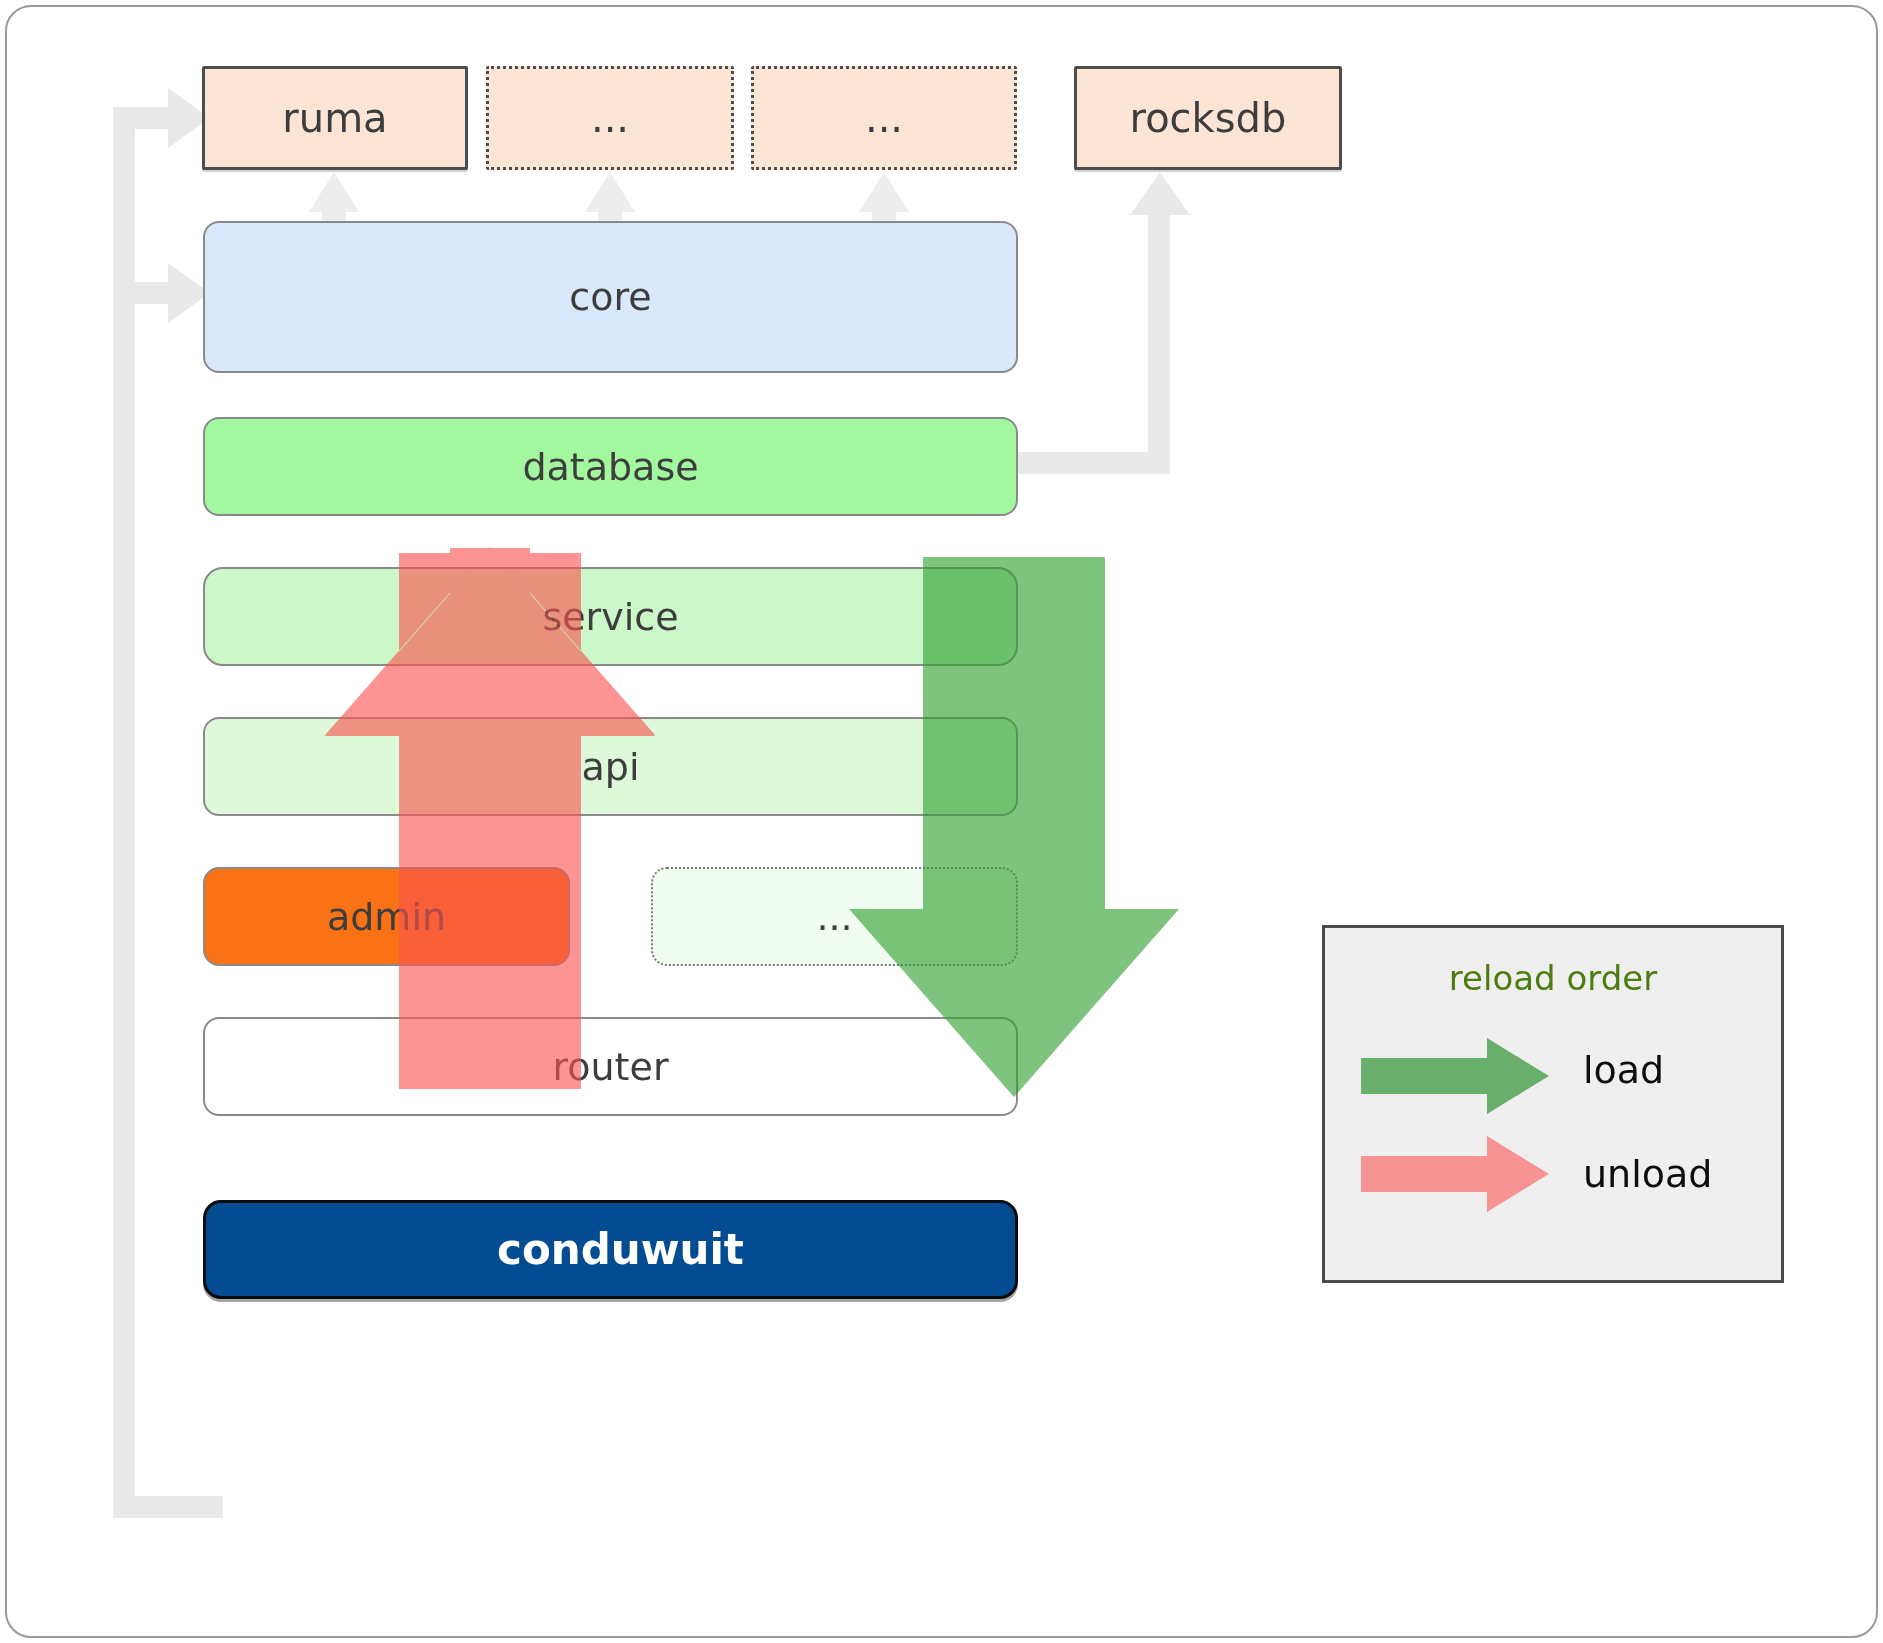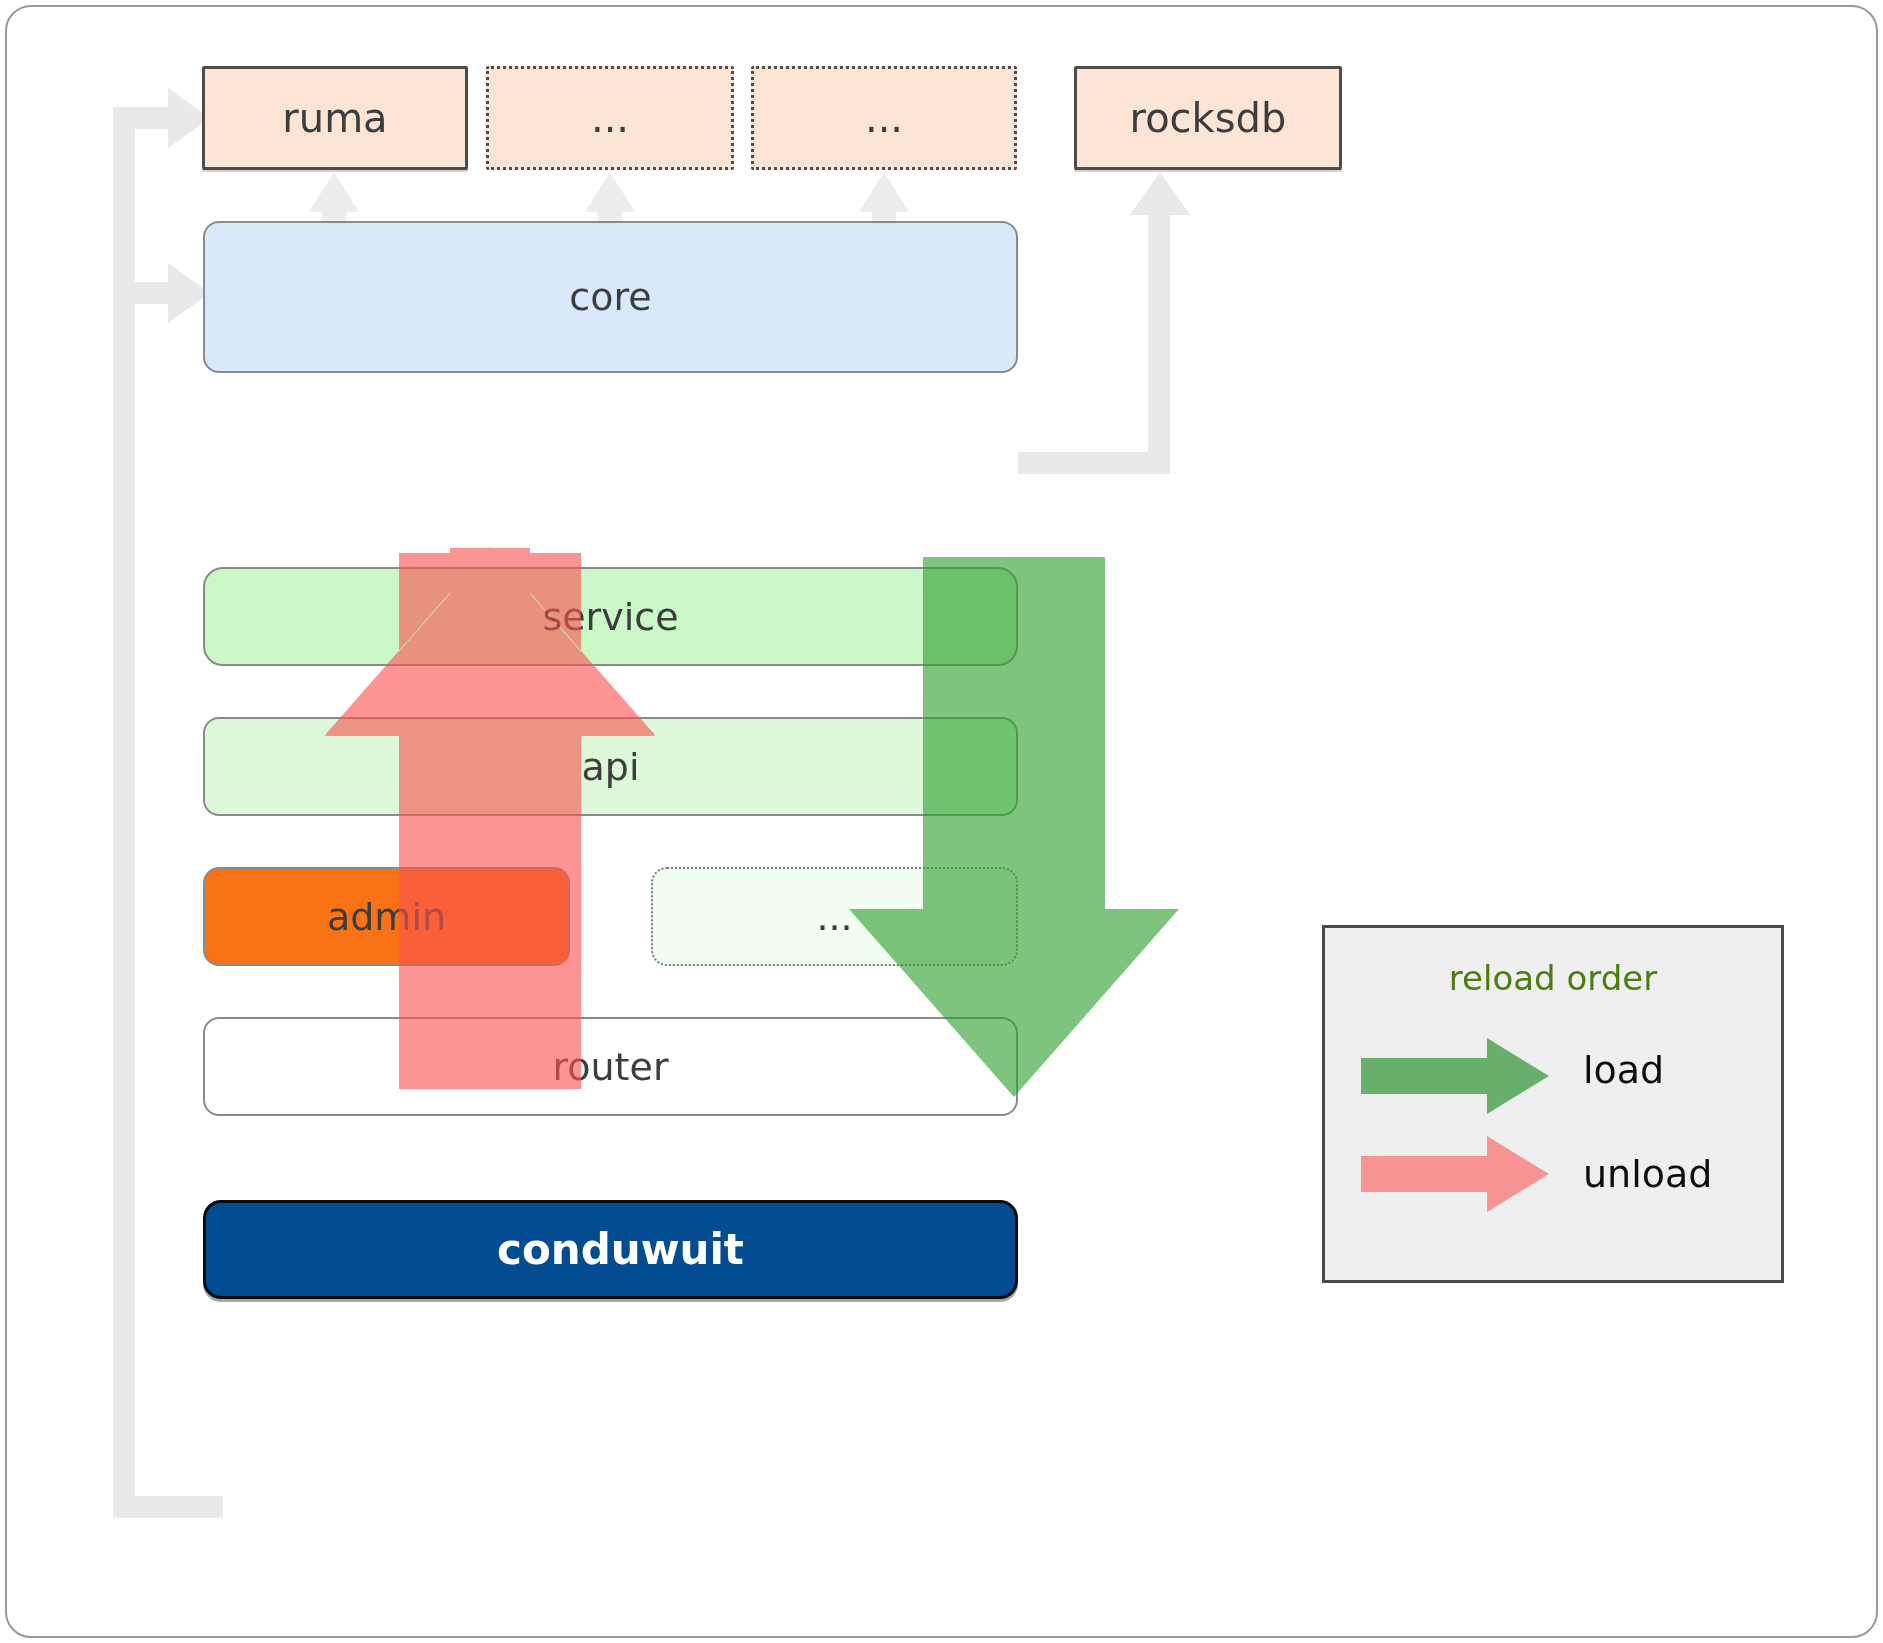--- a/index.html
+++ b/index.html
@@ -143,20 +143,23 @@
     <span class="lbl">...</span>
   </div>
   <div class="box dep" style="left:1034px;top:66px;width:268px;height:104px;margin-left:40px;">
     <span class="lbl">rocksdb</span>
   </div>
 
   <div class="box layer core-box" style="left:203px;top:221px;width:815px;height:152px;">
     <span class="lbl">core</span>
   </div>
 
+  <div class="box layer database-box" style="left:203px;top:417px;width:815px;height:99px;">
+    <span class="lbl">database</span>
+  </div>
 
   <div class="box layer service-box" style="left:203px;top:567px;width:815px;height:99px;border-radius:20px;">
     <span class="lbl">service</span>
   </div>
 
   <div class="box layer api-box" style="left:203px;top:717px;width:815px;height:99px;">
     <span class="lbl">api</span>
   </div>
 
   <div class="box layer admin-box" style="left:203px;top:867px;width:367px;height:99px;">

